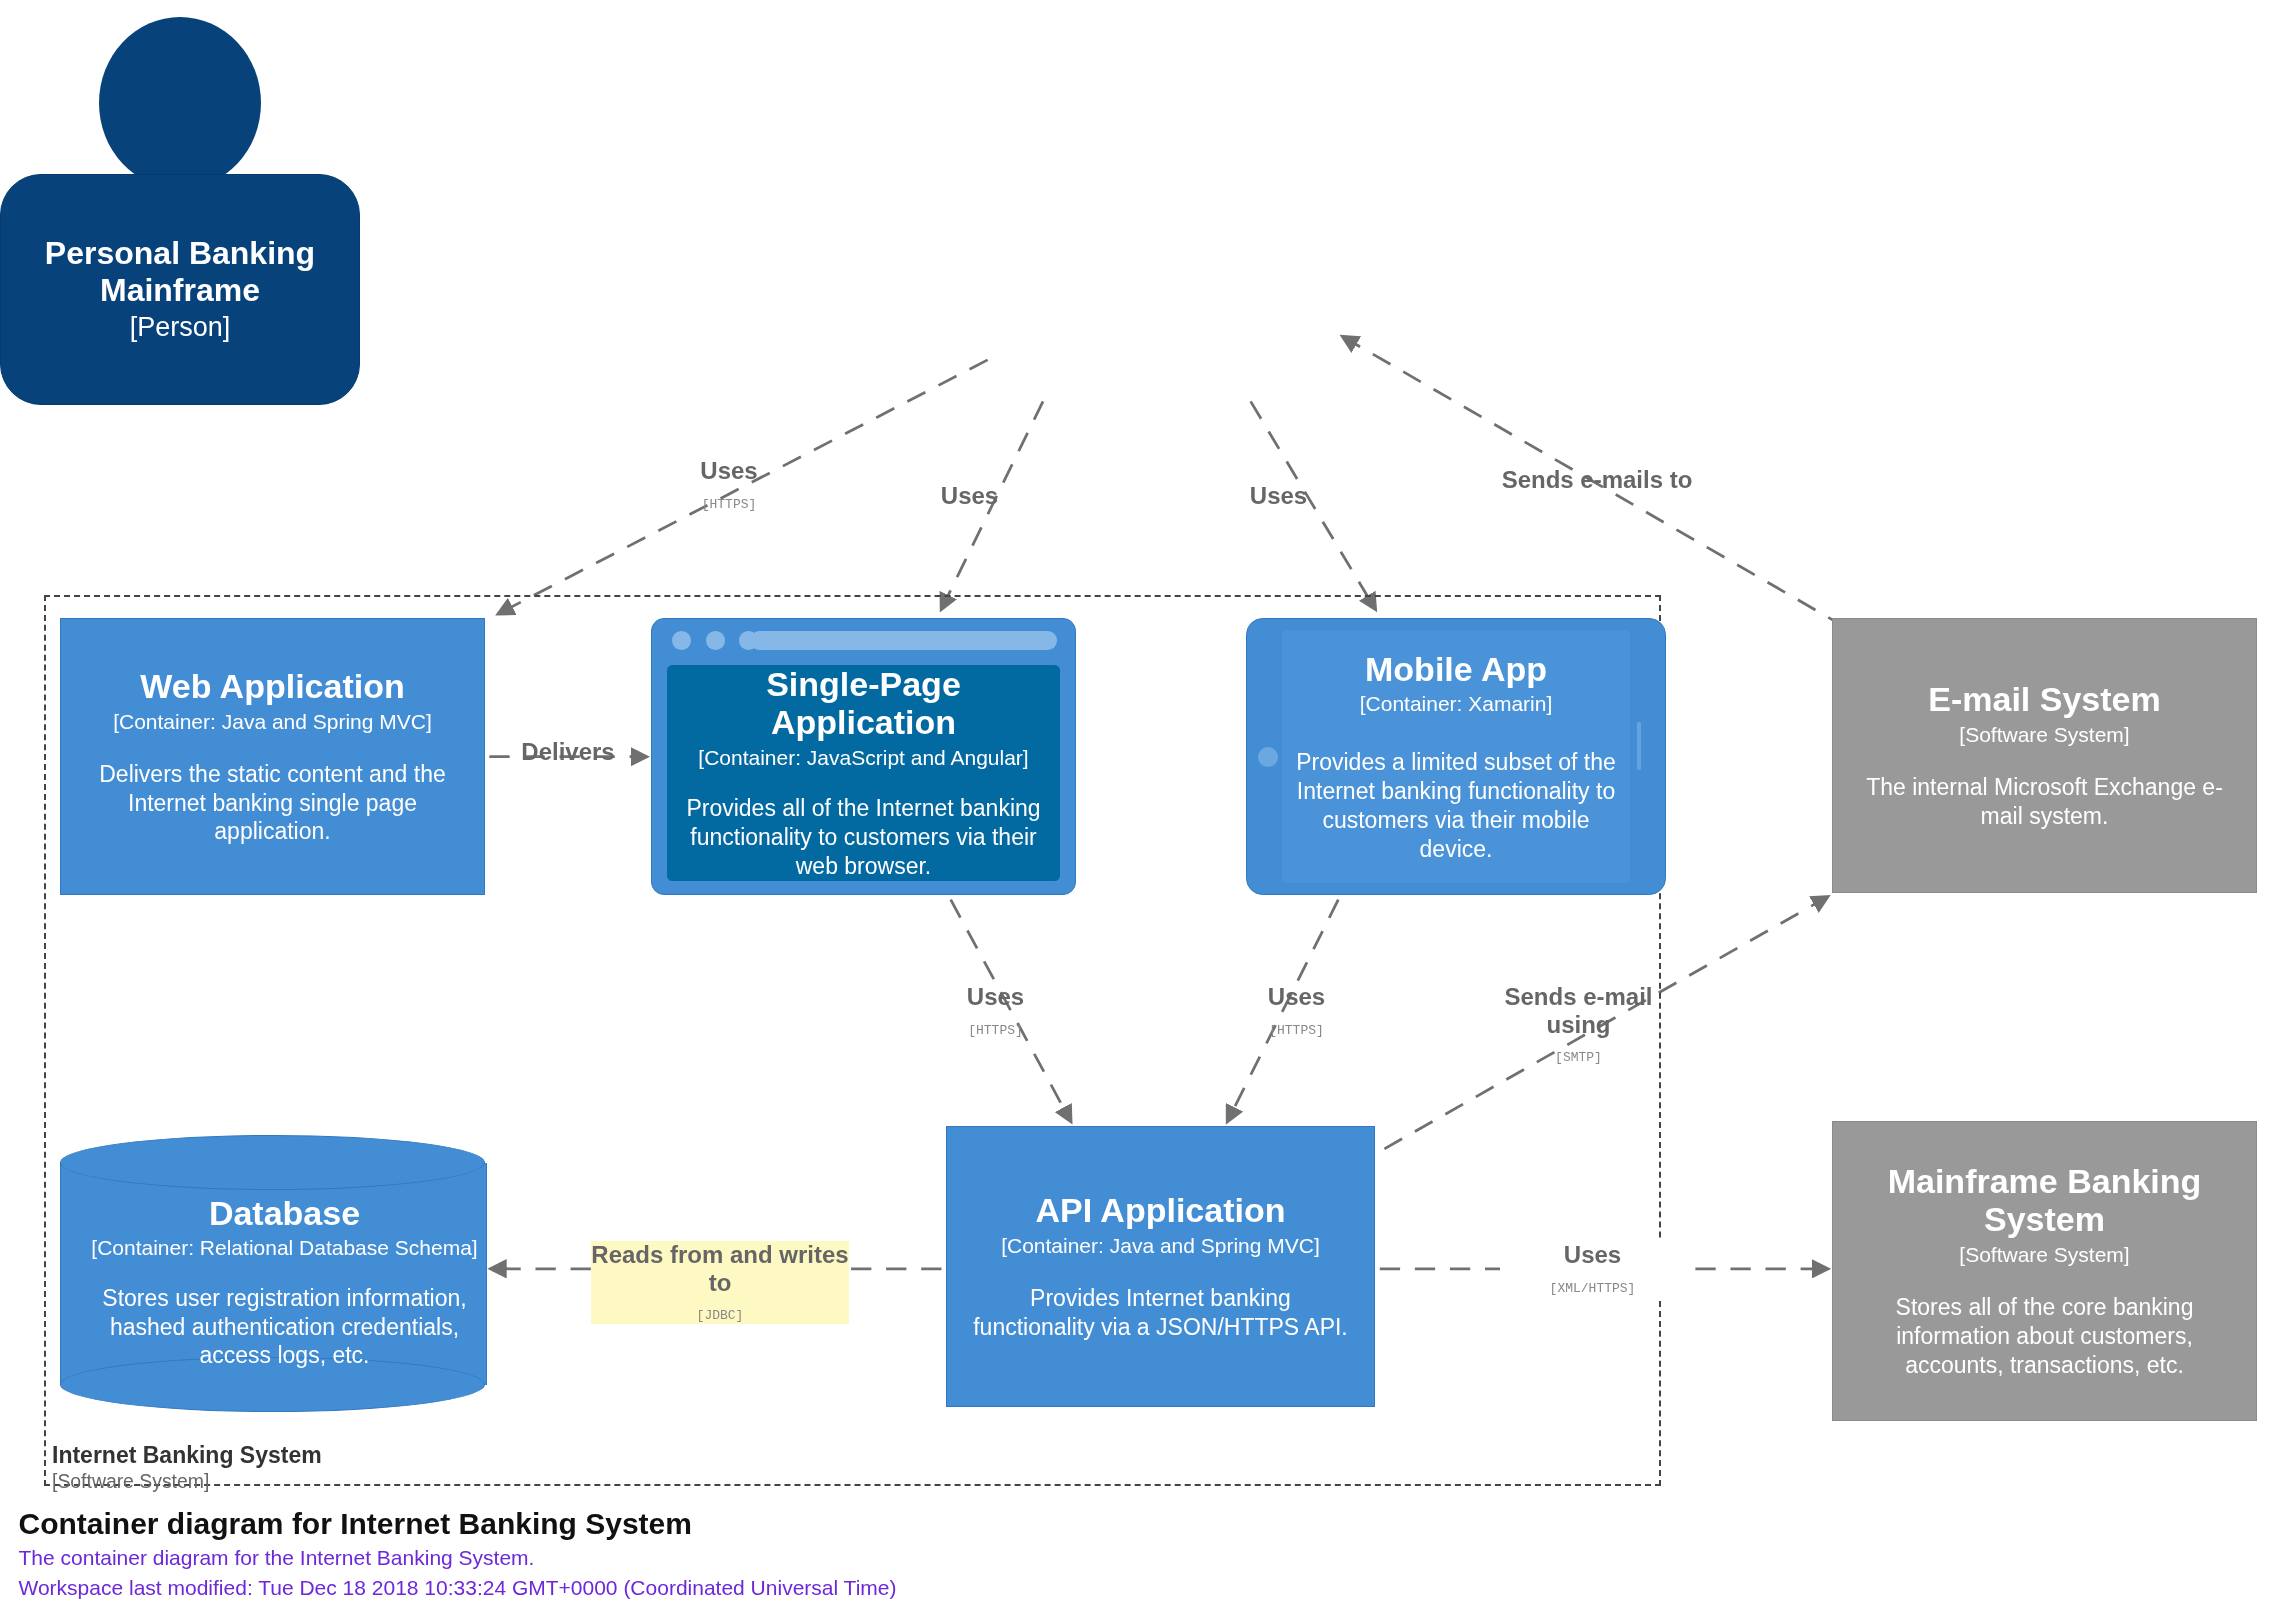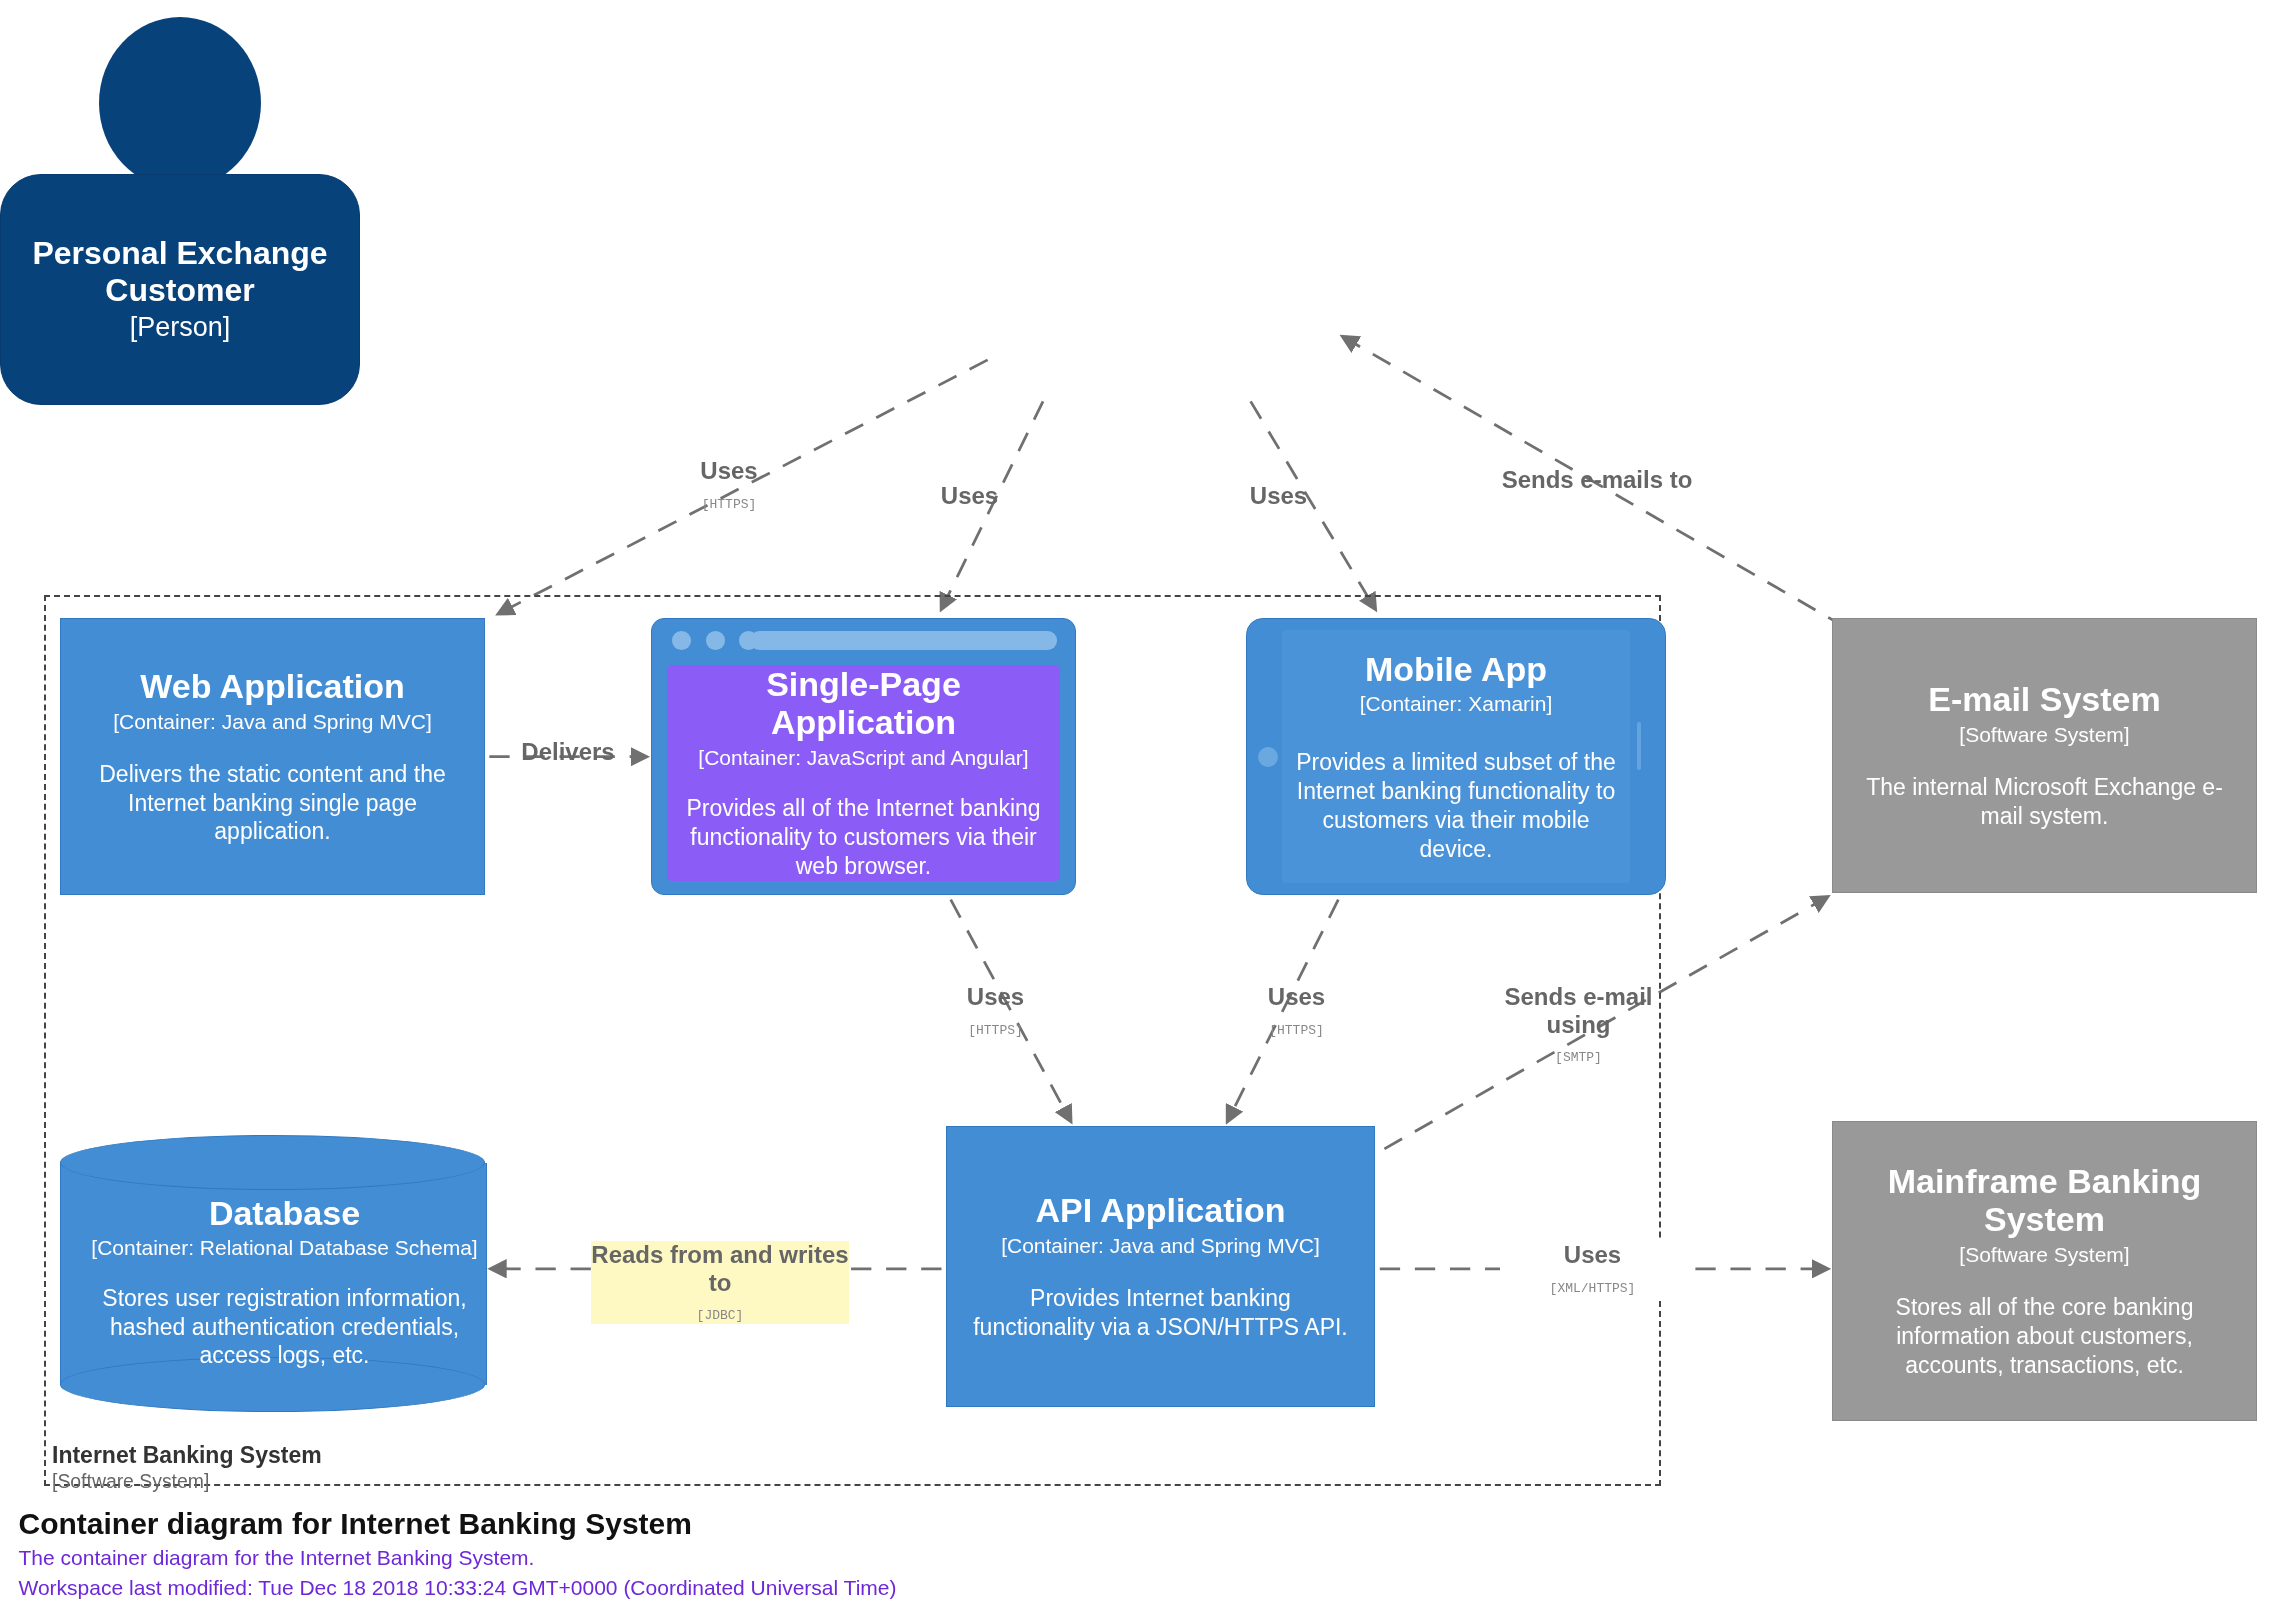--- a/index.html
+++ b/index.html
@@ -47,21 +47,21 @@
   
   #node-web-application{left:60px;top:618px;width:425px;height:277px;padding:9.2px 22px;}
 
   
   #node-single-page-application{left:651px;top:618px;width:425px;height:277px;
       background:#438dd5;border:0.9px solid #3079c0;border-radius:13px;padding:0;}
   .browser-bar{position:absolute;left:0;top:0;width:100%;height:41px;}
   .browser-dot{position:absolute;top:12px;width:18.5px;height:18.5px;border-radius:50%;background:#85b8e6;}
   .browser-addr{position:absolute;left:98px;top:12px;right:18.5px;height:18.5px;border-radius:9.2px;background:#85b8e6;}
   .browser-screen{position:absolute;left:14.8px;top:46px;right:14.8px;bottom:13px;
-      background:#8b5cf6;border-radius:5.5px;
+      background:#0369a1;border-radius:5.5px;
       display:flex;flex-direction:column;align-items:center;justify-content:center;
       box-sizing:border-box;padding:7.4px 16.6px;text-align:center;color:#fff;}
 
   
   #node-mobile-app{left:1246px;top:618px;width:420px;height:277px;
       background:#438dd5;border:0.9px solid #3079c0;border-radius:16.6px;padding:0;}
   .tablet-screen{position:absolute;left:35px;top:11px;right:35px;bottom:11px;
       background:#4a93d9;border-radius:3.7px;
       display:flex;flex-direction:column;align-items:center;justify-content:center;
       box-sizing:border-box;padding:5.5px 9.2px;text-align:center;color:#fff;}
@@ -145,21 +145,21 @@
 
   <div id="system-boundary"></div>
   <div id="boundary-caption">
     <div class="b-title">Internet Banking System</div>
     <div class="b-type">[Software System]</div>
   </div>
 
   <div id="person-customer">
     <div class="person-head"></div>
     <div class="person-body">
-      <div class="n-title">Personal Exchange Customer</div>
+      <div class="n-title">Personal Banking Mainframe</div>
       <div class="n-type">[Person]</div>
     </div>
   </div>
 
   <div class="node container-node" id="node-web-application">
     <div class="n-title">Web Application</div>
     <div class="n-type">[Container: Java and Spring MVC]</div>
     <div class="n-desc">Delivers the static content and the Internet banking single page application.</div>
   </div>
 

